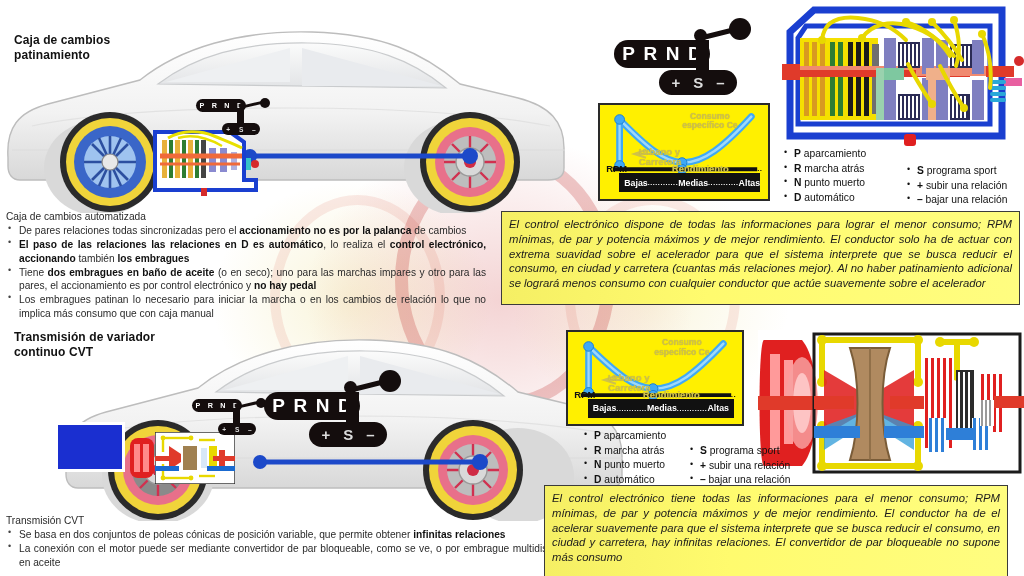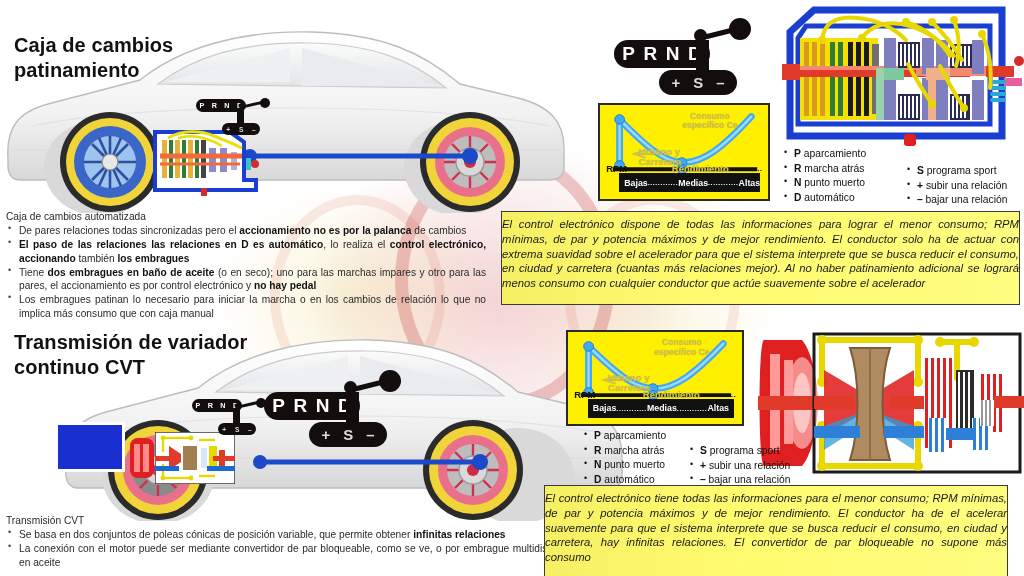--- a/index.html
+++ b/index.html
@@ -24,39 +24,39 @@
     position:absolute; border-radius:50%;
     border:10px solid rgba(205,60,50,.22);
     pointer-events:none;
   }
 
   
   .car { position:absolute; pointer-events:none; }
 
   
   .heading {
-    position:absolute; font-weight:bold; font-size:20px; color:#111;
+    position:absolute; font-weight:bold; font-size:12px; color:#111;
     line-height:1.25; letter-spacing:.1px;
   }
 
   
   .txtblock { position:absolute; font-size:10.2px; color:#2a2a2a; line-height:1.32; }
   .txtblock .cap { margin-bottom:1px; }
   .txtblock ul { list-style:none; }
   .txtblock li { position:relative; padding-left:13px; margin-bottom:.5px; text-align:justify; }
   .txtblock li:before {
     content:"\2022"; position:absolute; left:2px; top:-1px; font-size:9px; color:#444;
   }
   .txtblock b { font-weight:bold; color:#111; }
 
   
   .note {
     position:absolute; background:#fffc66; border:1px solid #3b3b3b;
     font-style:italic; font-size:11.3px; line-height:1.31; color:#1b1b1b;
-    padding:5px 0; text-align:justify;
+    padding:5px 7px; text-align:justify;
   }
   .note.grad { background:linear-gradient(90deg,#f5ef64 0%, #fffb6e 40%, #fffd80 100%); }
 
   
   .chart-card {
     position:absolute; background:#fff000; border:2px solid #2a2a2a;
     padding:3px; overflow:hidden;
   }
   .chart-card .plot { position:relative; width:100%; height:100%; }
   .chart-title {

